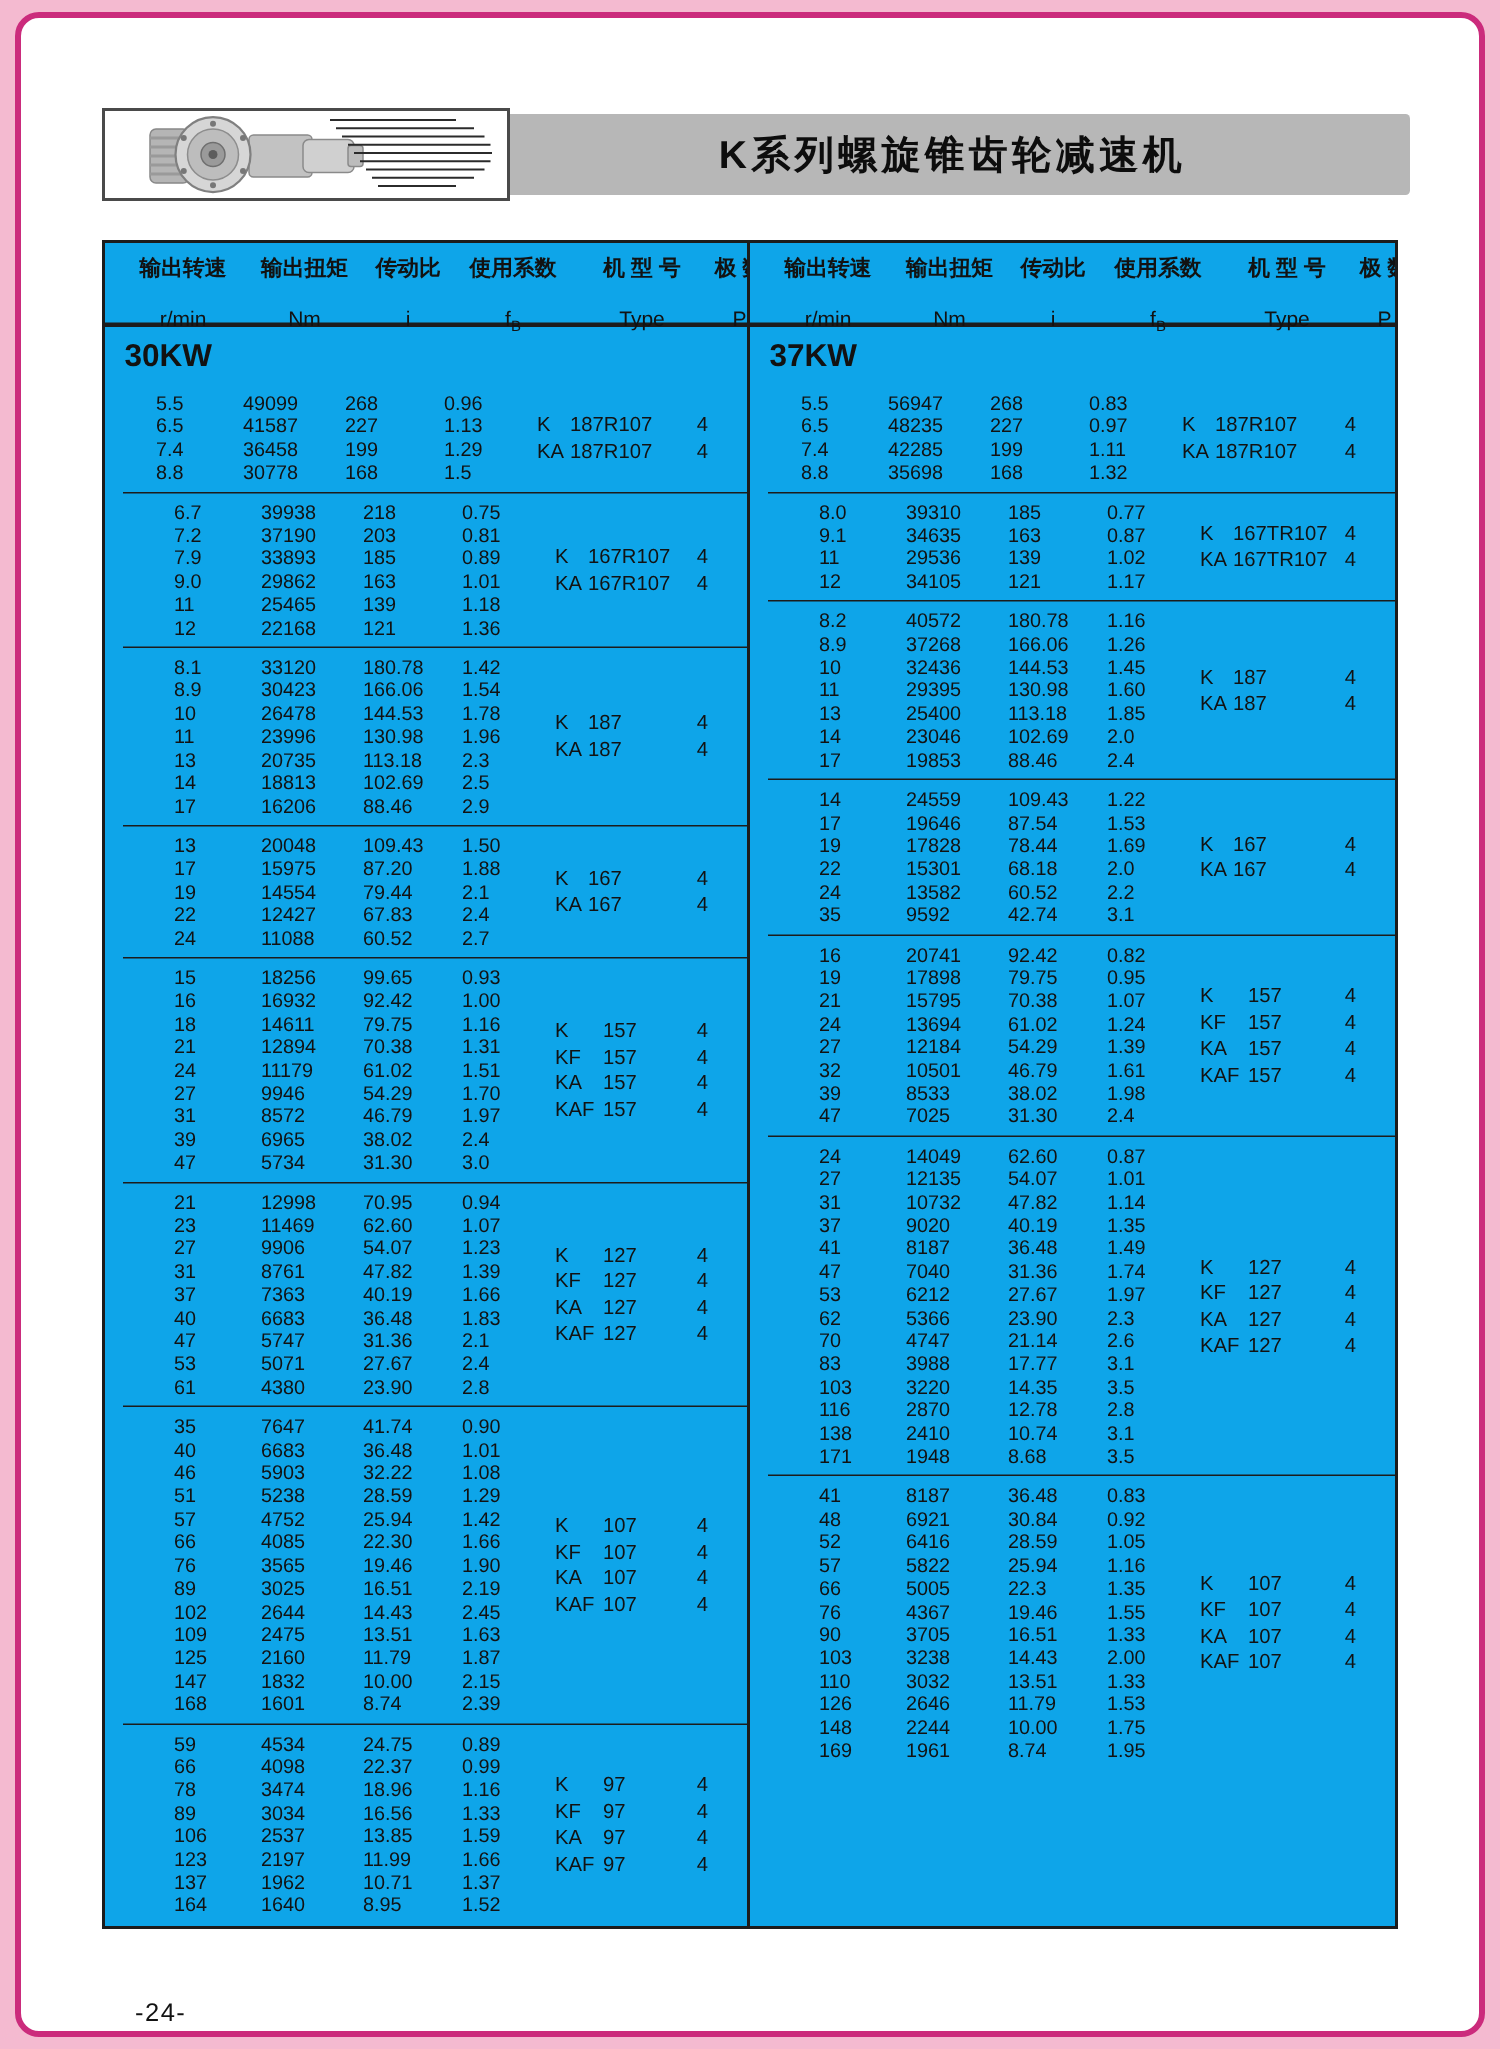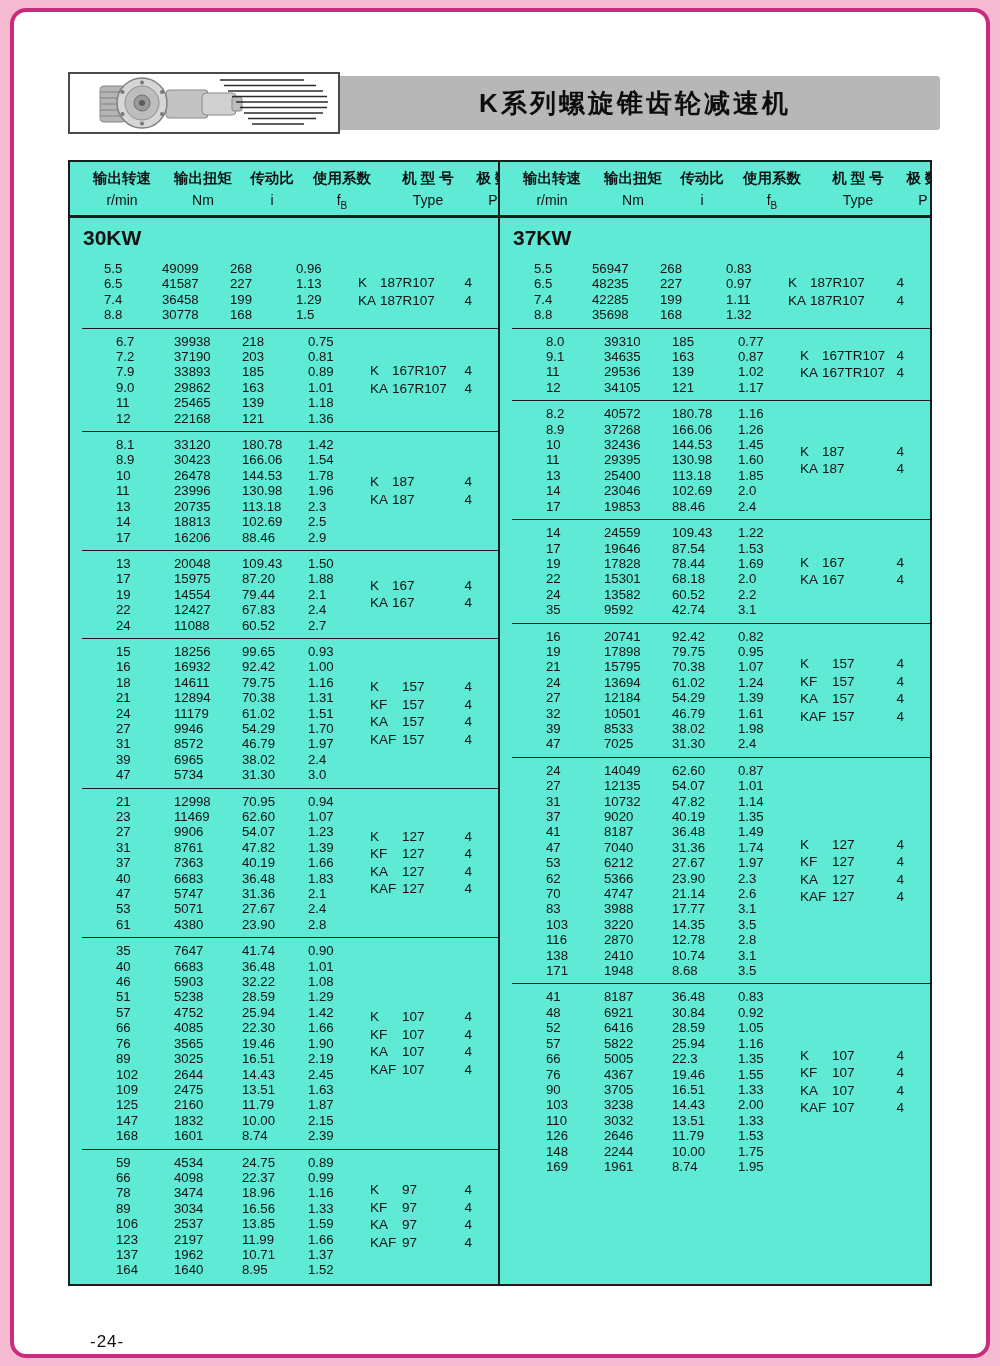--- a/index.html
+++ b/index.html
@@ -20,31 +20,31 @@
   }
   .banner {
     position:absolute; left:330px; top:76px; width:610px; height:54px;
     background:#b7b7b7; border-radius:3px; z-index:1;
     display:flex; align-items:center; justify-content:center;
   }
   .banner-title { font-size:26px; font-weight:bold; letter-spacing:3px; color:#0d0d0d; }
   
   .table-wrap {
     position:absolute; left:68px; top:160px; width:864px; height:1126px;
-    border:2px solid #1c1c1c; box-sizing:border-box; display:flex; background:#5eead4;
+    border:2px solid #1c1c1c; box-sizing:border-box; display:flex; background:#0ea5e9;
   }
   .half { width:50%; box-sizing:border-box; display:flex; flex-direction:column; overflow:hidden; }
   .half.left { border-right:2px solid #1c1c1c; }
   .thead { height:56px; box-sizing:border-box; border-bottom:3px solid #1c1c1c; padding-top:7px; }
   .th-row, .th-units {
     display:grid; grid-template-columns:88px 74px 64px 76px 96px 34px;
     padding-left:8px; text-align:center;
   }
   .th-row  { font-weight:bold; font-size:14.5px; }
-  .th-units{ font-size:14px; margin-top:4px; }
+  .th-units{ font-size:14px; margin-top:16px; }
   .th-units sub { font-size:10px; }
   .section-body { flex:1; display:flex; flex-direction:column; }
   .power-label { font-size:21px; font-weight:bold; padding:8px 0 3px 13px; height:27px; box-sizing:content-box; }
   .block { display:flex; padding:5px 0; }
   .block ~ .block { border-top:1.5px solid #1c1c1c;margin-left:12px; }
   .rows {
     display:grid; grid-template-columns:58px 68px 66px 62px;
     margin-left:34px; align-content:start; width:254px; flex:0 0 auto;
   }
   .rows span { font-size:13.2px; line-height:15.4px; white-space:nowrap; }

